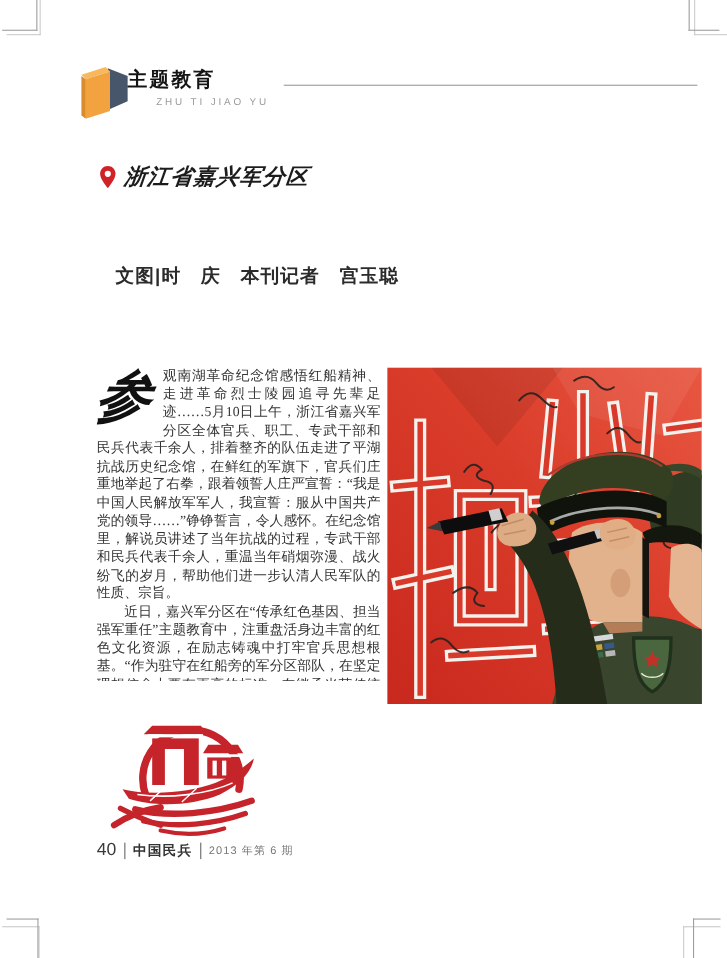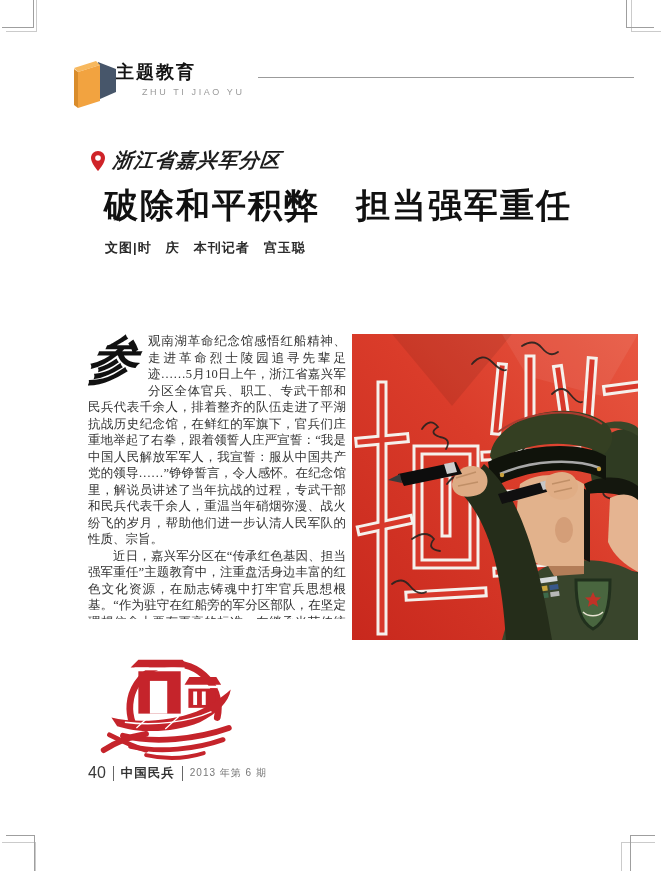--- a/index.html
+++ b/index.html
@@ -20,21 +20,21 @@
   .section-title{position:absolute;left:116px;top:60px;font-size:18px;font-weight:700;
         color:#141414;letter-spacing:2px;}
   .section-pinyin{position:absolute;left:118px;top:87px;font-size:9px;color:#9a9a9a;letter-spacing:2.6px;margin-left:24px;}
   .header-rule{position:absolute;left:258px;top:77px;width:376px;height:1px;background:#9b9b9b;}
   
   .location-row{position:absolute;left:90px;top:147px;display:flex;align-items:center;gap:7px;}
   .location-text{font-family:"DejaVu Serif",serif;font-style:italic;font-weight:700;
         font-size:20px;color:#1c1c1c;transform:skewX(-6deg);letter-spacing:1px;}
   .article-title{position:absolute;left:104px;top:183px;margin:0;font-size:34px;font-weight:800;
         color:#111;letter-spacing:2px;white-space:nowrap;}
-  .byline{position:absolute;left:105px;top:239px;font-size:13px;font-weight:700;color:#2b2b2b;letter-spacing:1px;}
+  .byline{position:absolute;left:105px;top:239px;font-size:17px;font-weight:700;color:#2b2b2b;letter-spacing:1px;}
   
   .body-col{position:absolute;font-family:"Liberation Serif",serif;font-size:12.5px;
         line-height:16.5px;color:#333;text-align:justify;overflow:hidden;}
   .body-col p{margin:0;}
   .col-left{left:88px;top:333px;width:258px;height:286px;}
   .col-right{left:352px;top:676px;width:287px;height:92px;}
   .indent{text-indent:2em;}
   .dropcap{float:left;width:52px;height:48px;margin:3px 8px 0 0;
         font-family:"DejaVu Serif",serif;font-style:italic;font-weight:700;font-size:50px;
         line-height:48px;color:#111;transform:skewX(-10deg);}
@@ -73,21 +73,20 @@
   <div class="section-pinyin">ZHU TI JIAO YU</div>
   <div class="header-rule"></div>
 
   <div class="location-row">
     <svg width="16" height="22" viewBox="0 0 24 32">
       <path d="M12,1 C6,1 1.5,5.8 1.5,11.5 C1.5,19.5 12,31 12,31 C12,31 22.5,19.5 22.5,11.5 C22.5,5.8 18,1 12,1 Z" fill="#cf2328"></path>
       <circle cx="12" cy="11.5" r="4.2" fill="#ffffff"></circle>
     </svg>
     <span class="location-text">浙江省嘉兴军分区</span>
   </div>
-  <h1 class="article-title">破除和平积弊　担当强军重任</h1>
   <div class="byline">文图|时　庆　本刊记者　宫玉聪</div>
 
   <div class="body-col col-left">
     <p><span class="dropcap">参</span><span>观南湖革命纪念馆感悟红船精神、走进革命烈士陵园追寻先辈足迹……5月10日上午，浙江省嘉兴军分区全体官兵、职工、专武干部和民兵代表千余人，排着整齐的队伍走进了平湖抗战历史纪念馆，在鲜红的军旗下，官兵们庄重地举起了右拳，跟着领誓人庄严宣誓：“我是中国人民解放军军人，我宣誓：服从中国共产党的领导……”铮铮誓言，令人感怀。在纪念馆里，解说员讲述了当年抗战的过程，专武干部和民兵代表千余人，重温当年硝烟弥漫、战火纷飞的岁月，帮助他们进一步认清人民军队的性质、宗旨。</span></p>
     <p class="indent">近日，嘉兴军分区在“传承红色基因、担当强军重任”主题教育中，注重盘活身边丰富的红色文化资源，在励志铸魂中打牢官兵思想根基。“作为驻守在红船旁的军分区部队，在坚定理想信念上要有更高的标准，在继承光荣传统中汲取精神营养，打牢官兵听党指挥的思想基础。”该军分区政委王会能的话掷地有</p>
   </div>
 
   <svg class="photo" viewBox="0 0 286 306" width="286" height="306">
     <defs>
       <linearGradient id="wallGrad" x1="0" y1="1" x2="1" y2="0">

